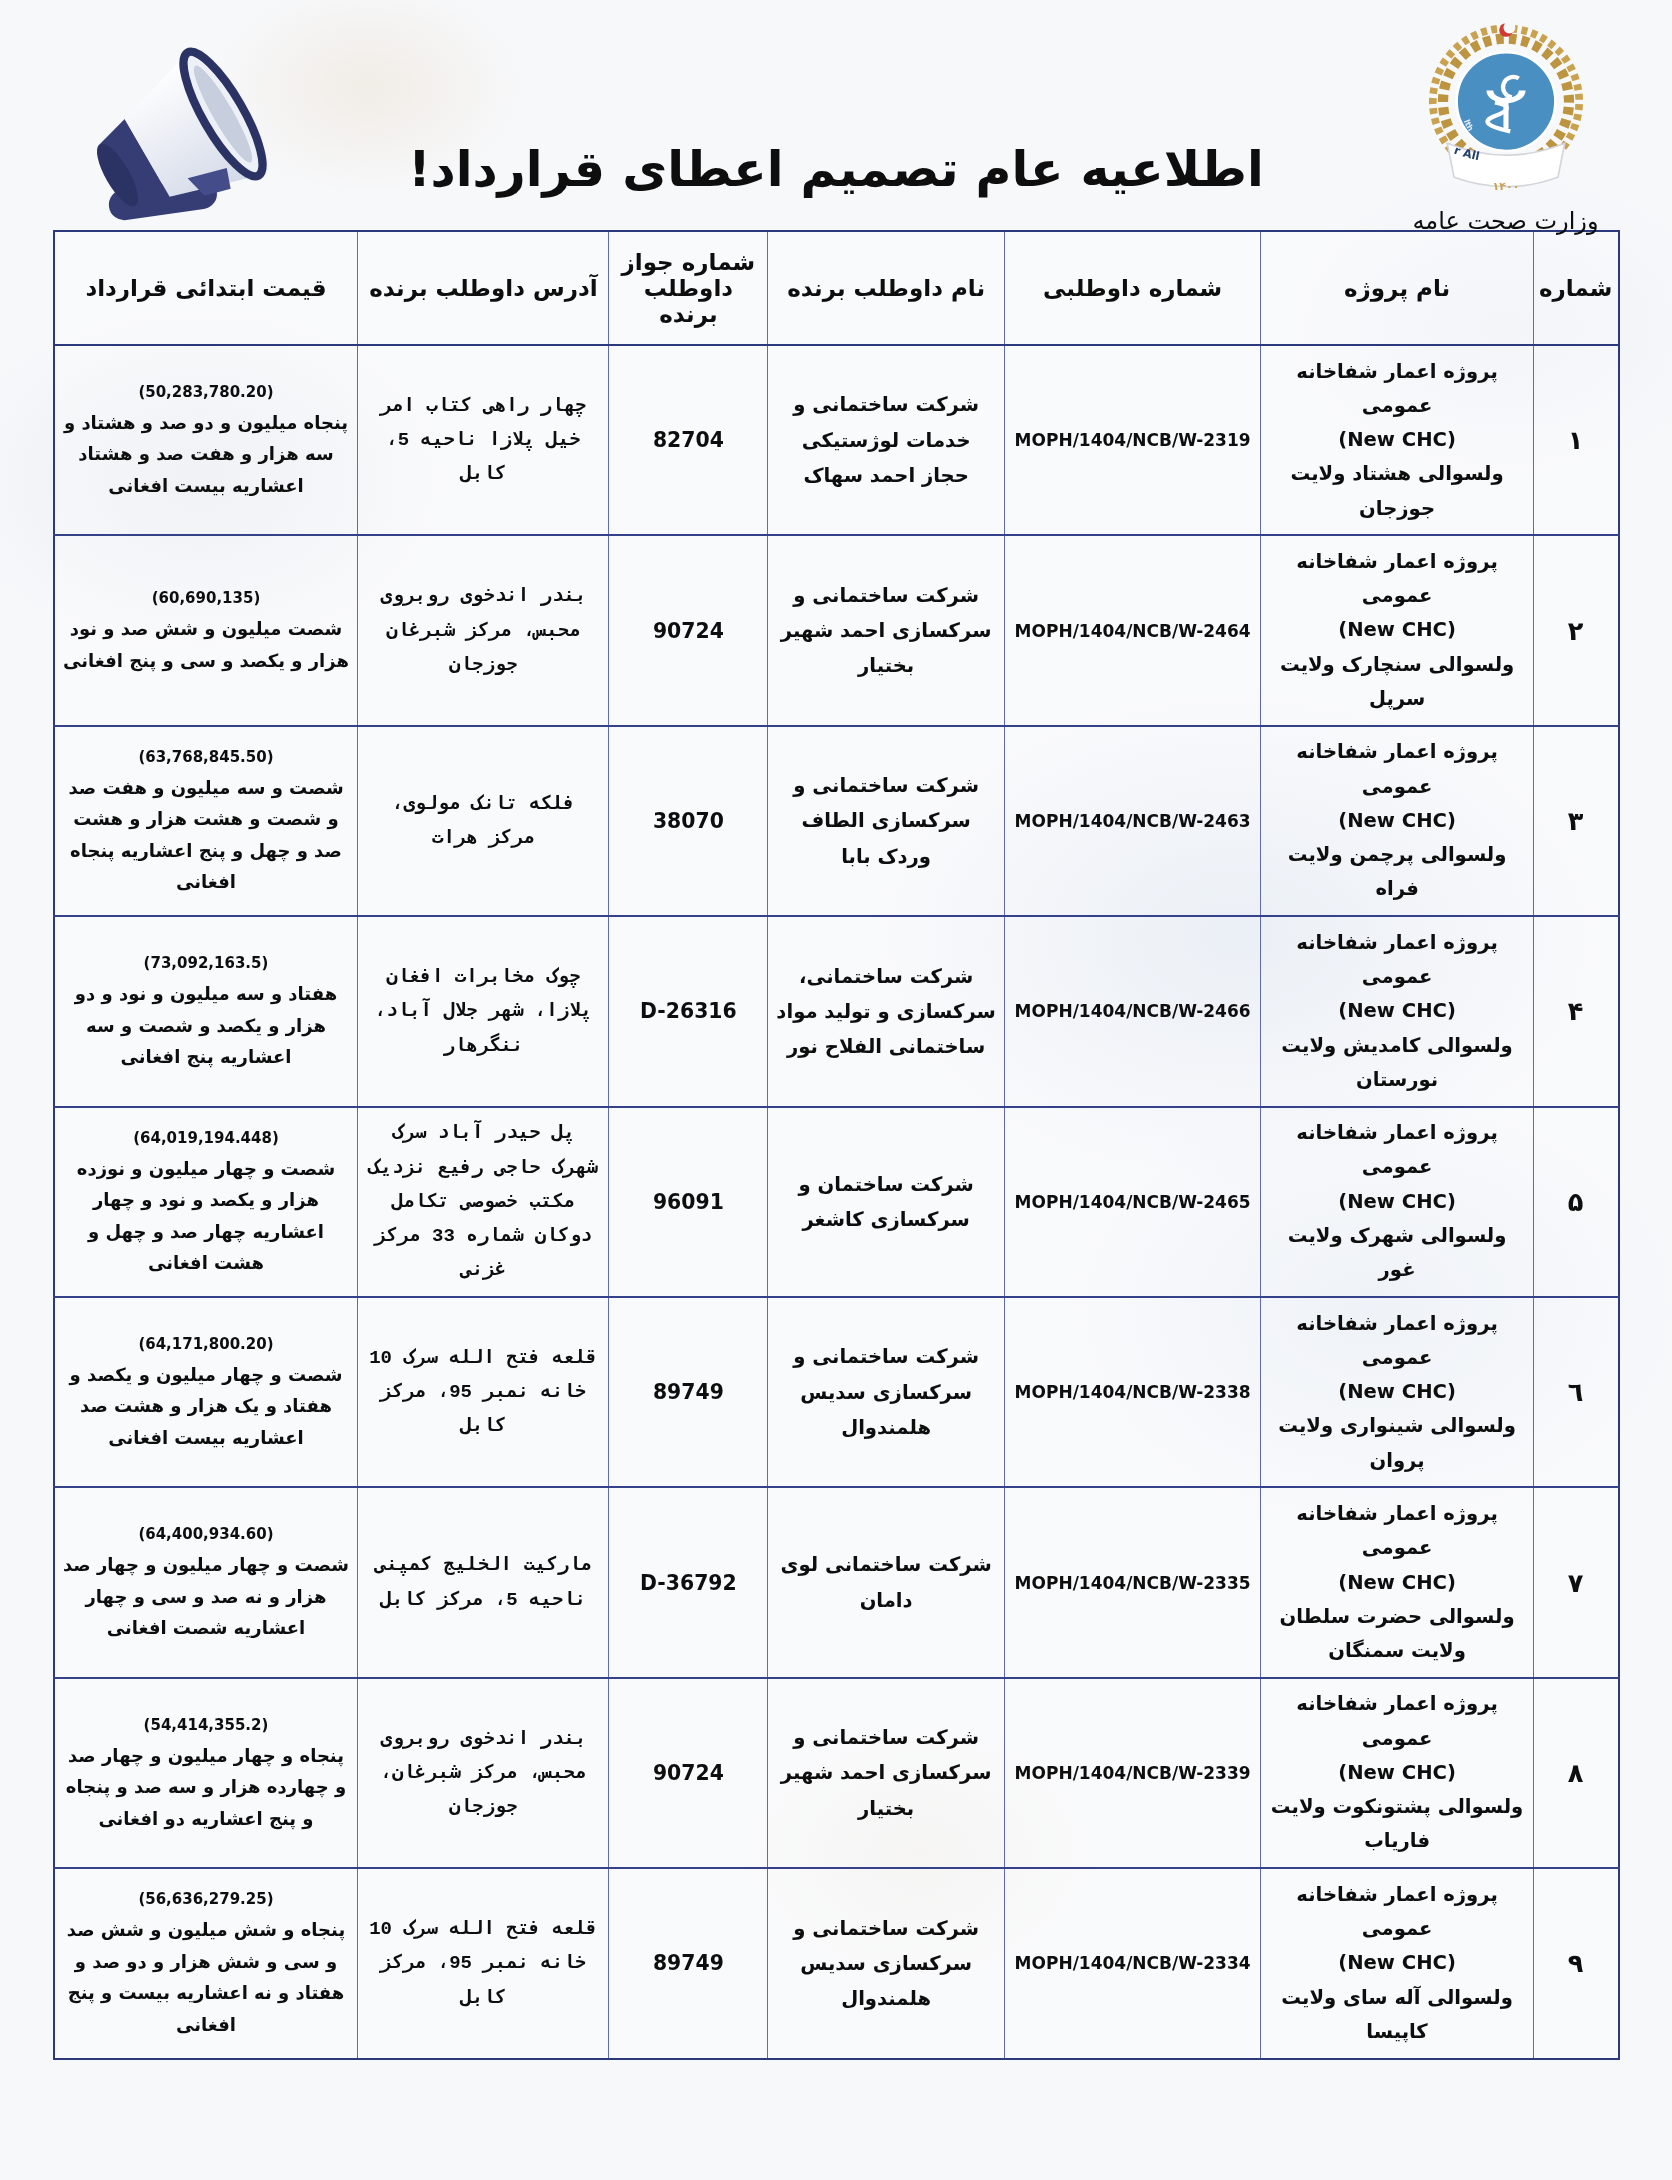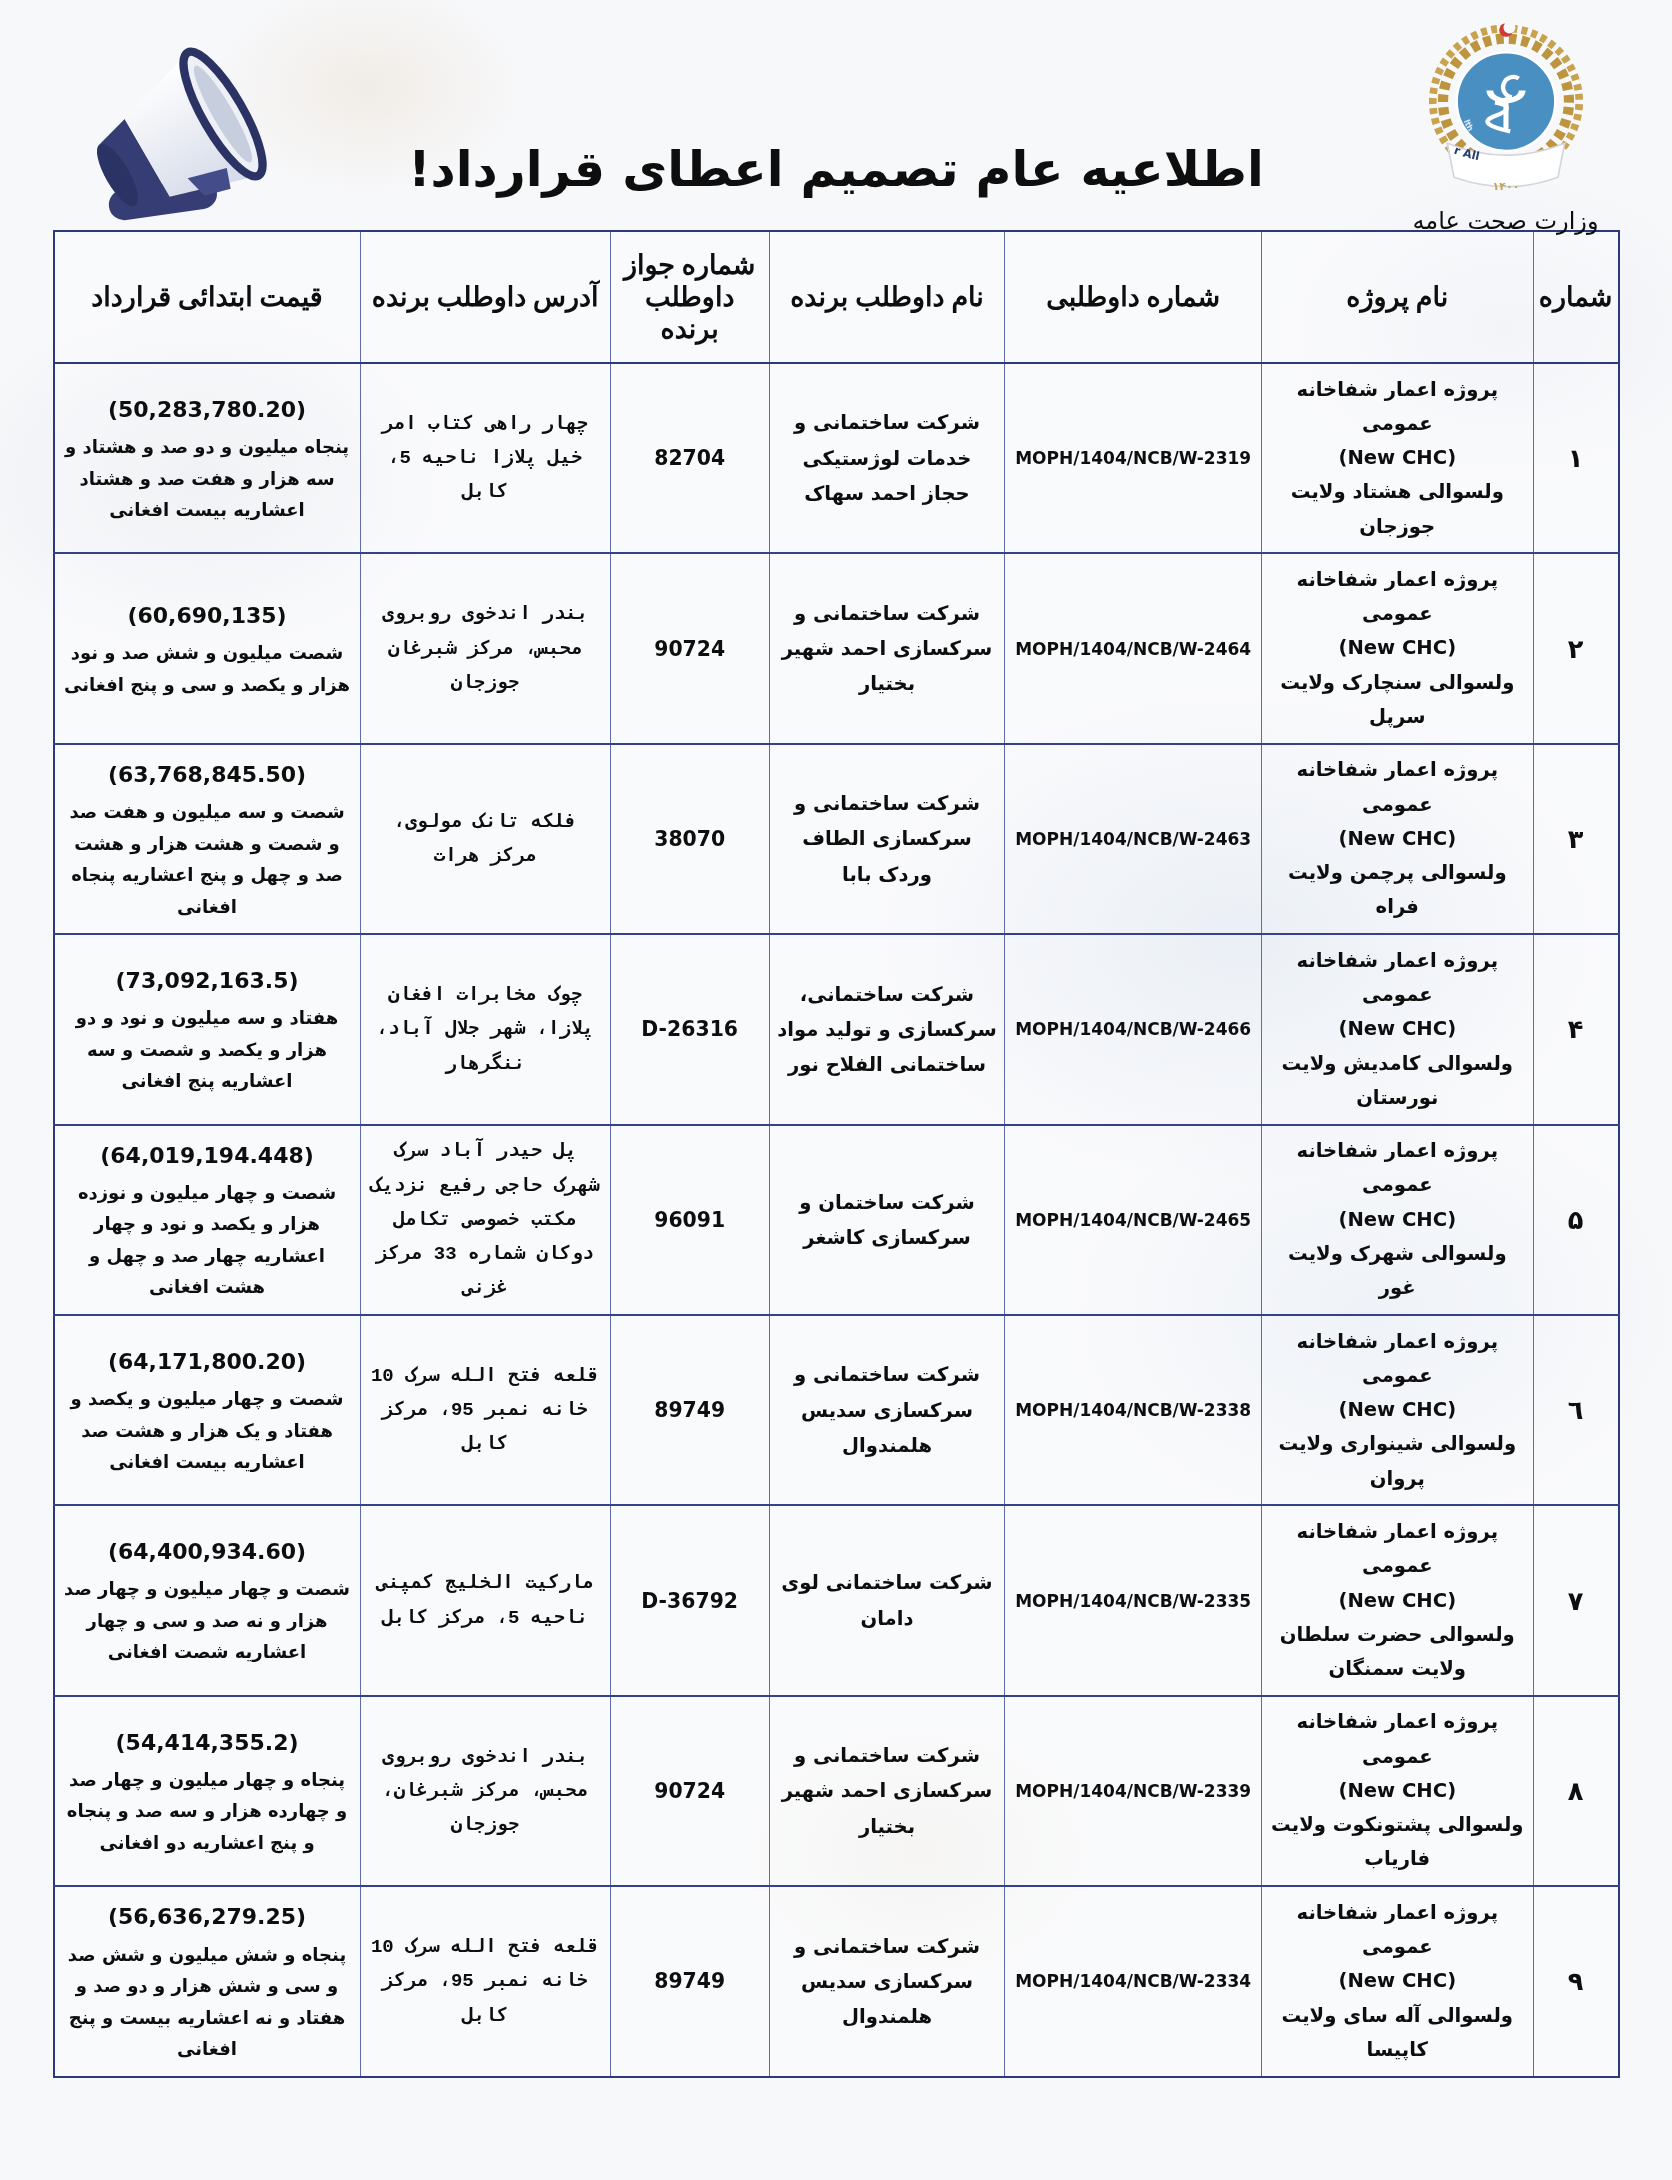--- a/index.html
+++ b/index.html
@@ -43,29 +43,29 @@
     background:rgba(255,255,255,0.30);
     border:2.6px solid #2c3a7d;
   }
   th,td{
     border:1.7px solid #5e6cab;
     text-align:center;vertical-align:middle;
     font-weight:bold;padding:8.5px 6.8px;
   }
   tbody tr{border-top:2.6px solid #35428a;}
   thead tr{border-bottom:2.6px solid #2c3a7d;}
-  thead th{font-size:27px;padding:17px 5.1px;font-family:Liberation Serif, serif;}
+  thead th{font-size:23px;padding:17px 5.1px;}
   td.c-num{font-size:25.6px;}
   td.c-project{font-size:19.6px;line-height:1.75;}
   td.c-tender{font-size:17px;white-space:nowrap;}
   td.c-winner{font-size:19.6px;line-height:1.8;}
   td.c-license{font-size:20.4px;}
   td.c-address{font-size:19px;line-height:1.8;font-family:Liberation Mono, monospace;}
   td.c-price{font-size:18px;line-height:1.75;}
-  .price-num{font-size:22px;margin-bottom:1.7px;}
+  .price-num{font-size:15px;margin-bottom:1.7px;}
 </style>
 </head>
 <body>
 
 <div class="page">
 
   <div class="megaphone">
     <svg viewBox="0 0 200 180" width="256" height="213" aria-hidden="true">
       <defs>
         <linearGradient id="megbody" x1="0" y1="0" x2="0" y2="1">

